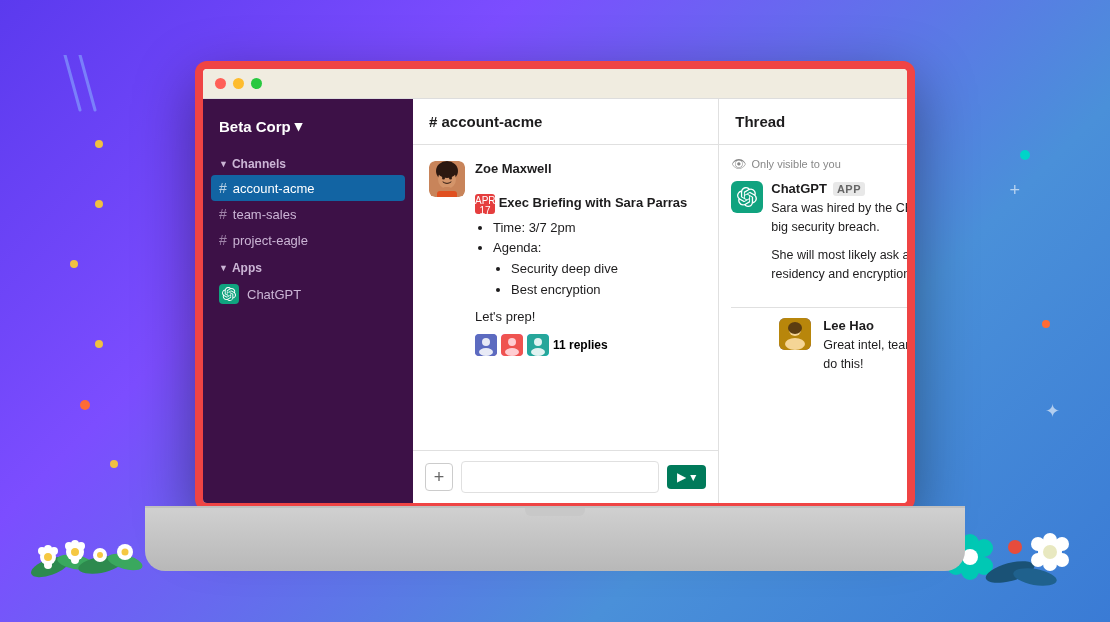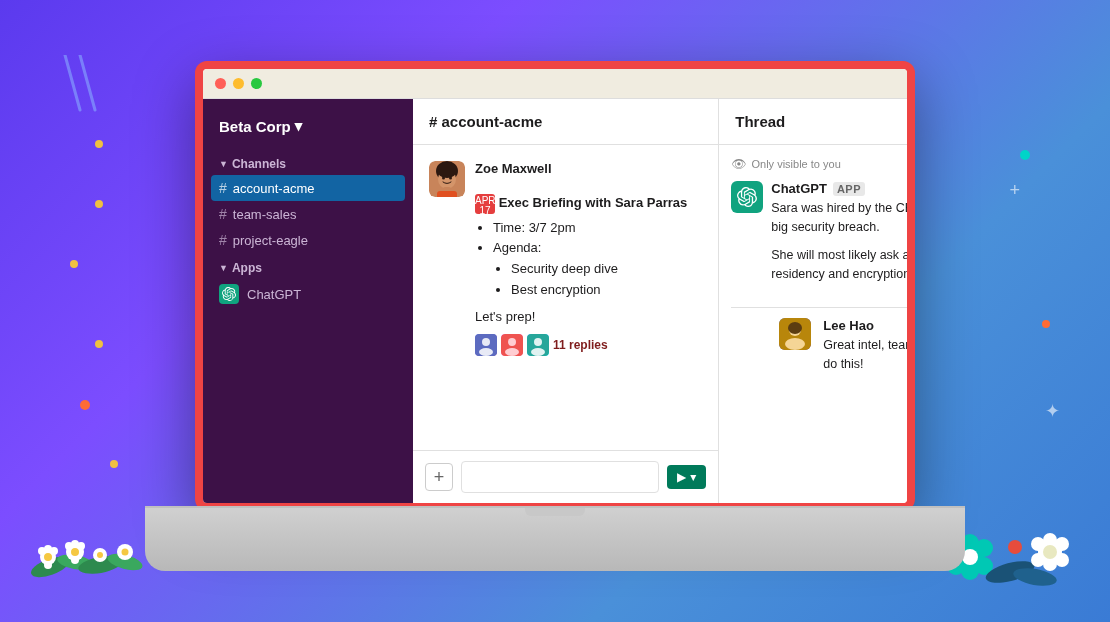--- a/index.html
+++ b/index.html
@@ -278,21 +278,21 @@
       background: linear-gradient(135deg, #667eea, #764ba2);
     }
     .reply-avatar-2 {
       background: linear-gradient(135deg, #f093fb, #f5576c);
     }
     .reply-avatar-3 {
       background: linear-gradient(135deg, #4facfe, #00f2fe);
     }
 
     .reply-count {
-      color: #7f1d1d;
+      color: #000000;
       font-size: 12px;
       font-weight: 600;
       cursor: pointer;
     }
 
     .message-input-bar {
       padding: 10px 12px;
       border-top: 1px solid #e0e0e0;
       display: flex;
       align-items: center;

